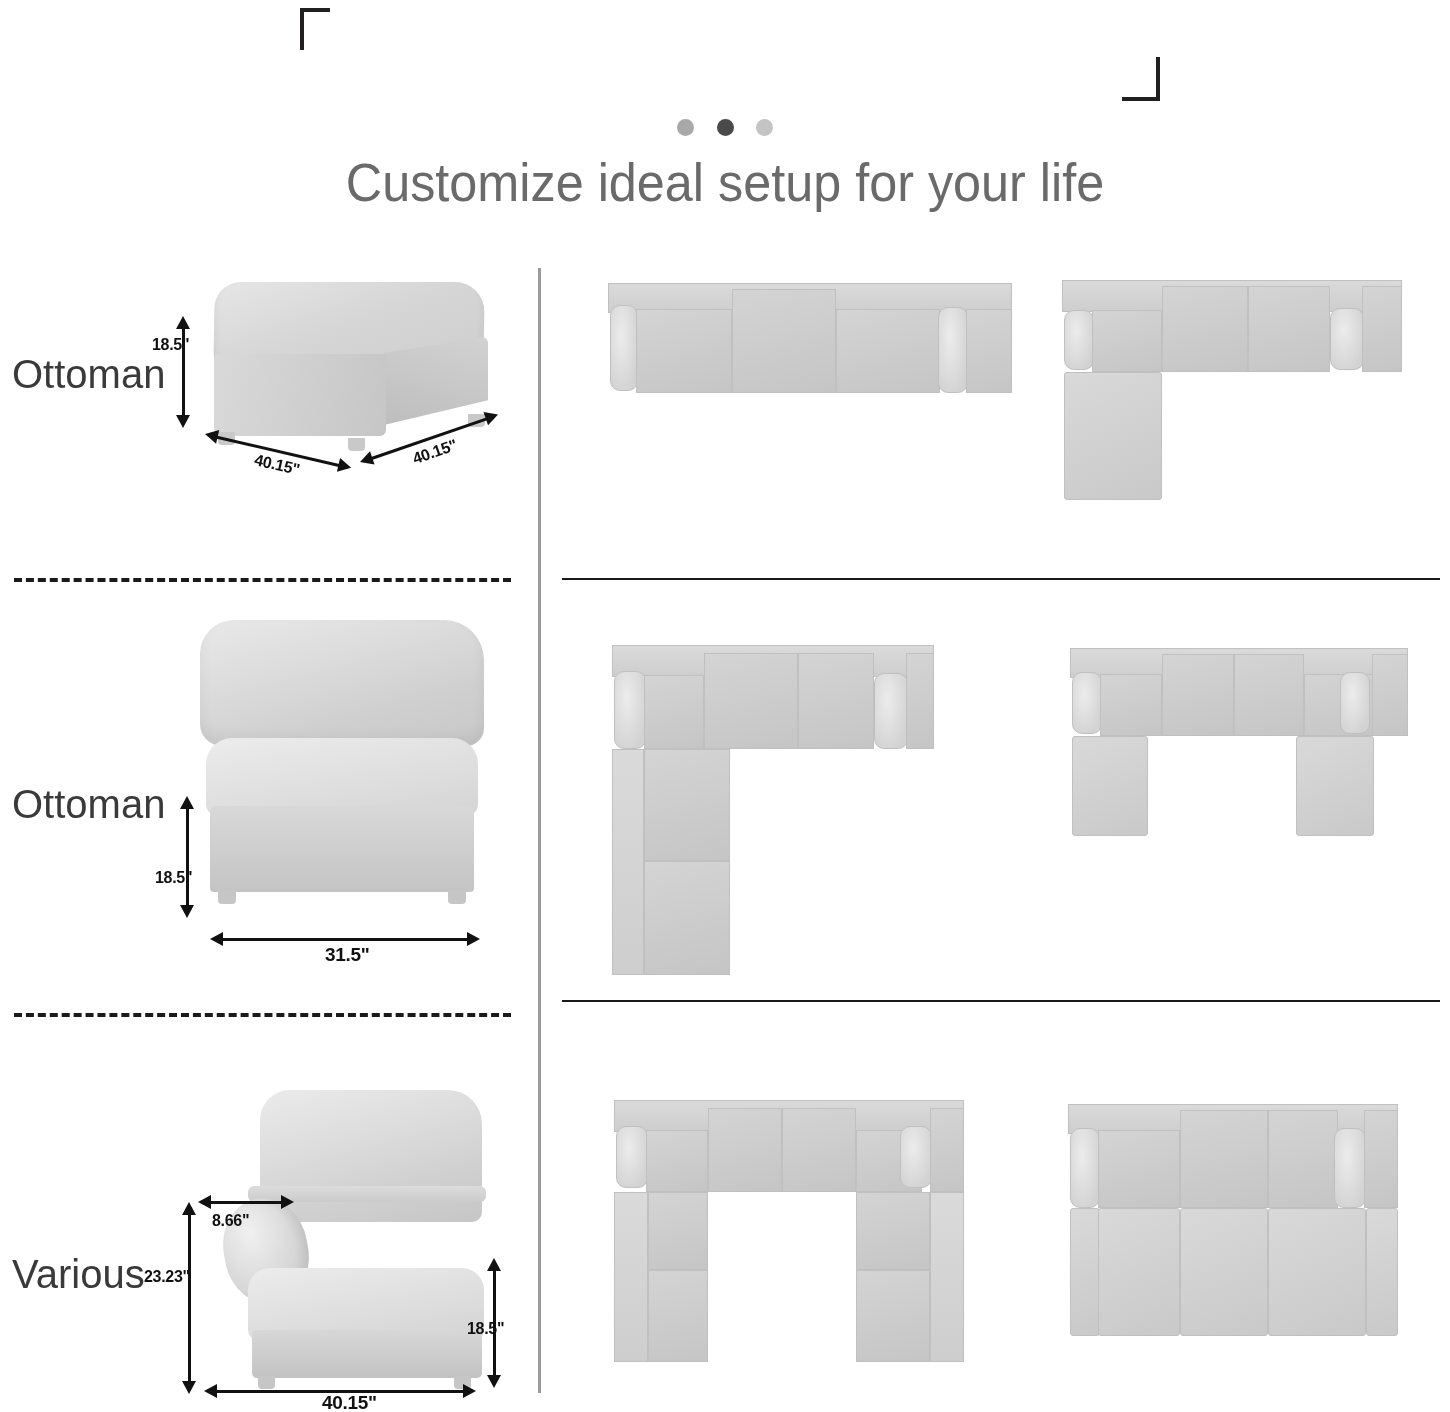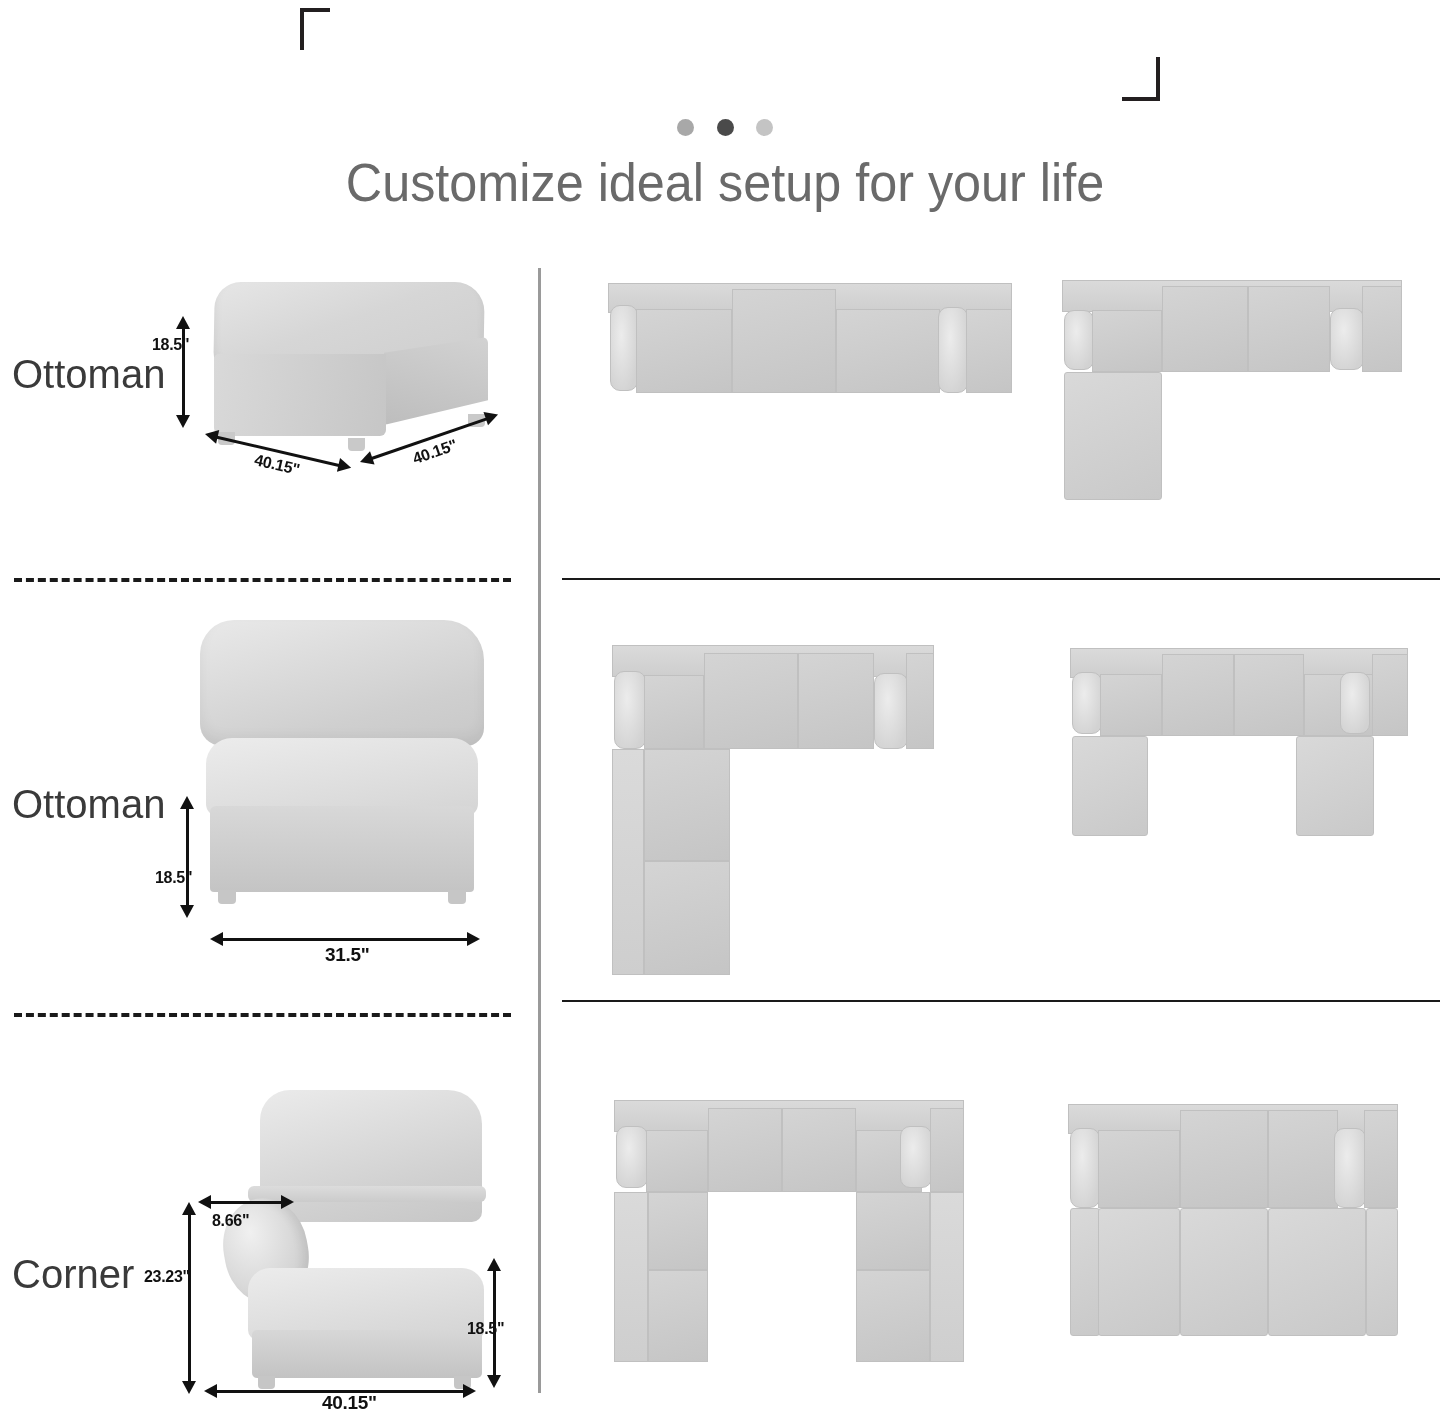--- a/index.html
+++ b/index.html
@@ -239,21 +239,21 @@
 </div>
 <div class="dim sm" style="left:155px;top:869px;">18.5"</div>
 
 <div class="arr" style="left:210px;top:932px;width:270px;height:14px;">
   <div class="arr-line-h"></div>
     <div class="head head-l"></div>
     <div class="head head-r"></div>
 </div>
 <div class="dim" style="left:325px;top:944px;">31.5"</div>
 
-<div class="row-label" style="left:12px;top:1252px;">Corner</div>
+<div class="row-label" style="left:12px;top:1252px;">Various</div>
 
 <div class="cor">
   <div class="cor-back"></div>
   <div class="cor-arm"></div>
   <div class="cor-bolster"></div>
   <div class="cor-seat"></div>
   <div class="cor-base"></div>
   <div class="cor-foot" style="left:62px;top:286px;"></div>
   <div class="cor-foot" style="left:258px;top:286px;"></div>
 </div>

